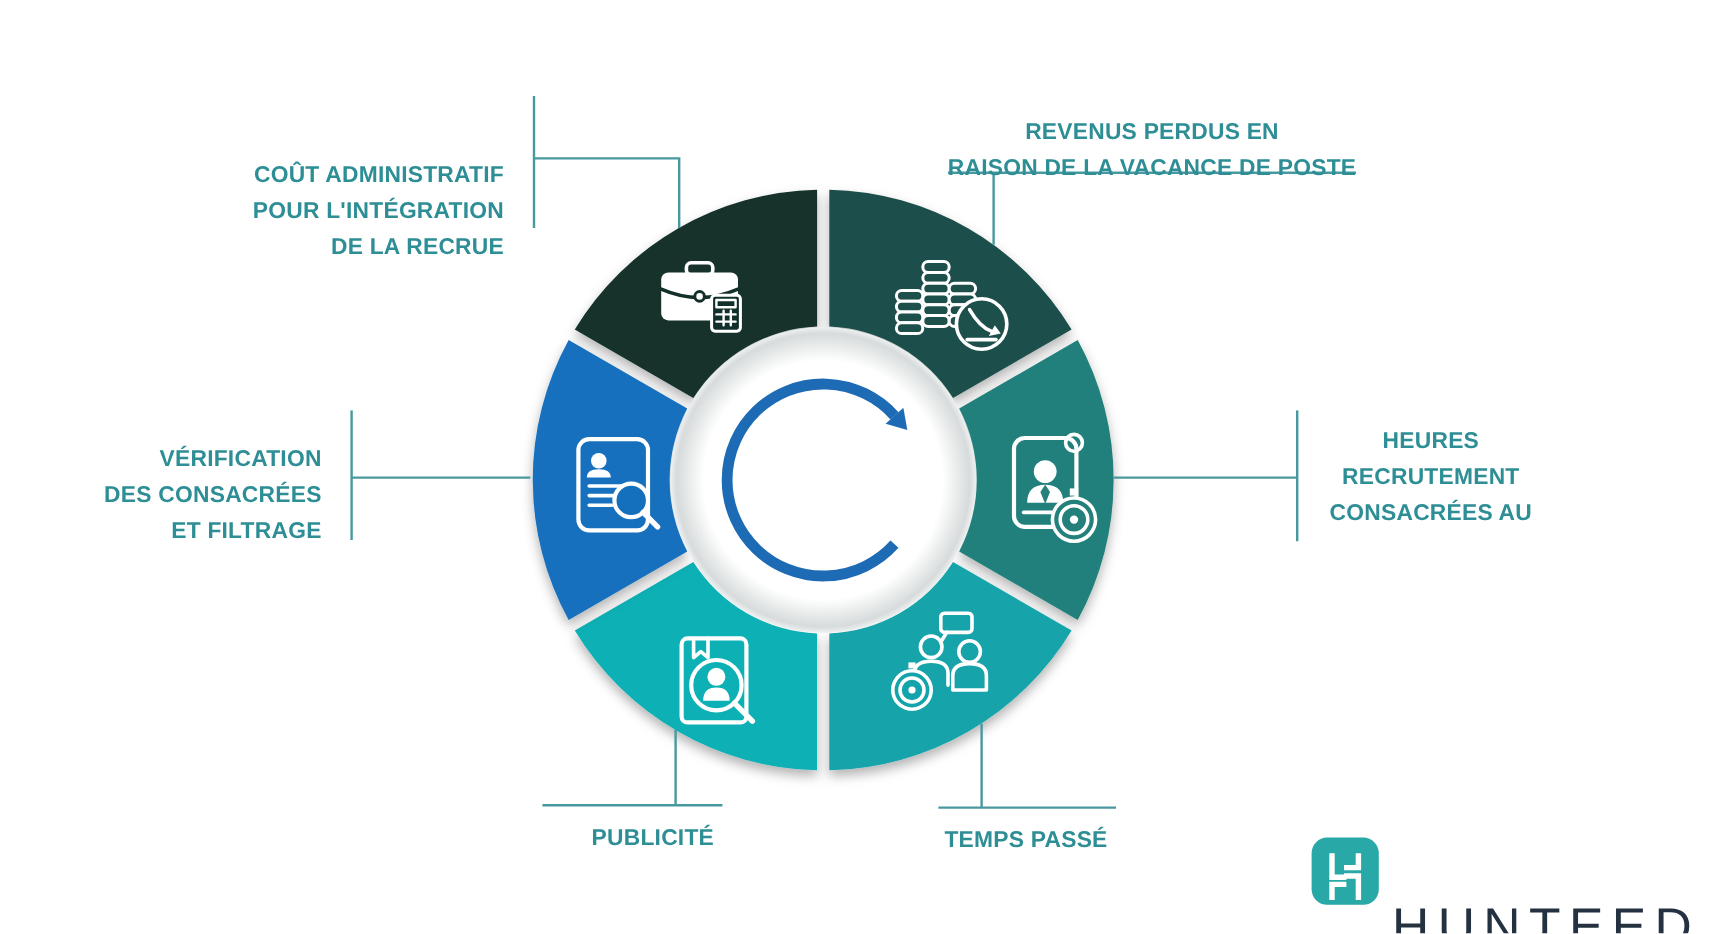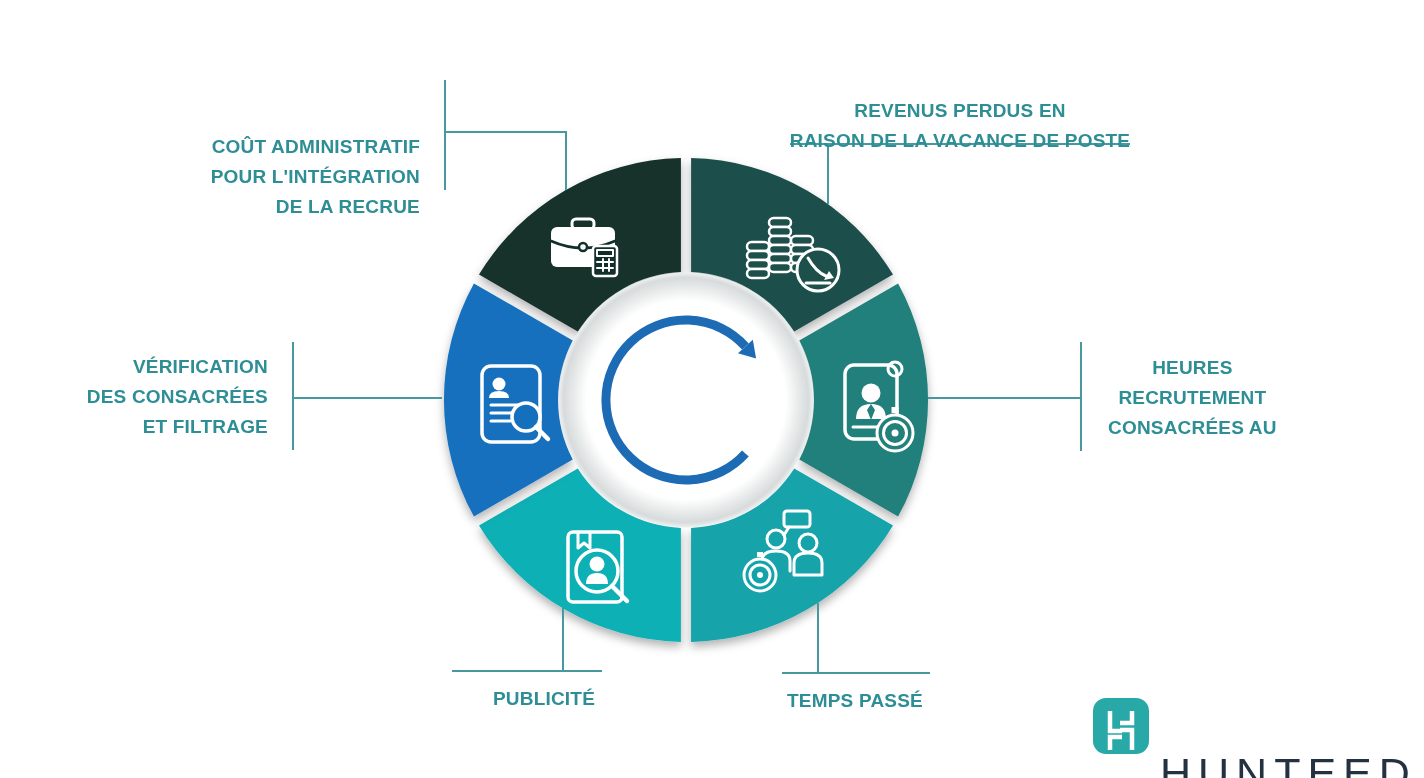--- a/index.html
+++ b/index.html
@@ -193,20 +193,20 @@
   </div>
 
   <div class="label center" style="left:735px;top:686px;width:240px;">
     <div>TEMPS PASSÉ</div>
   </div>
 
   <div class="label center" style="left:444px;top:684px;width:200px;">
     <div>PUBLICITÉ</div>
   </div>
 
-  <div class="label right" style="right:1156px;top:352px;">
+  <div class="label right" style="right:1156px;top:368px;">
     <div>VÉRIFICATION</div>
     <div>DES CONSACRÉES</div>
     <div>ET FILTRAGE</div>
   </div>
 
   <div id="wordmark" style="left:1160px;top:701px;margin-top:48px;">HUNTEED</div>
 </div>
 
 </body></html>

